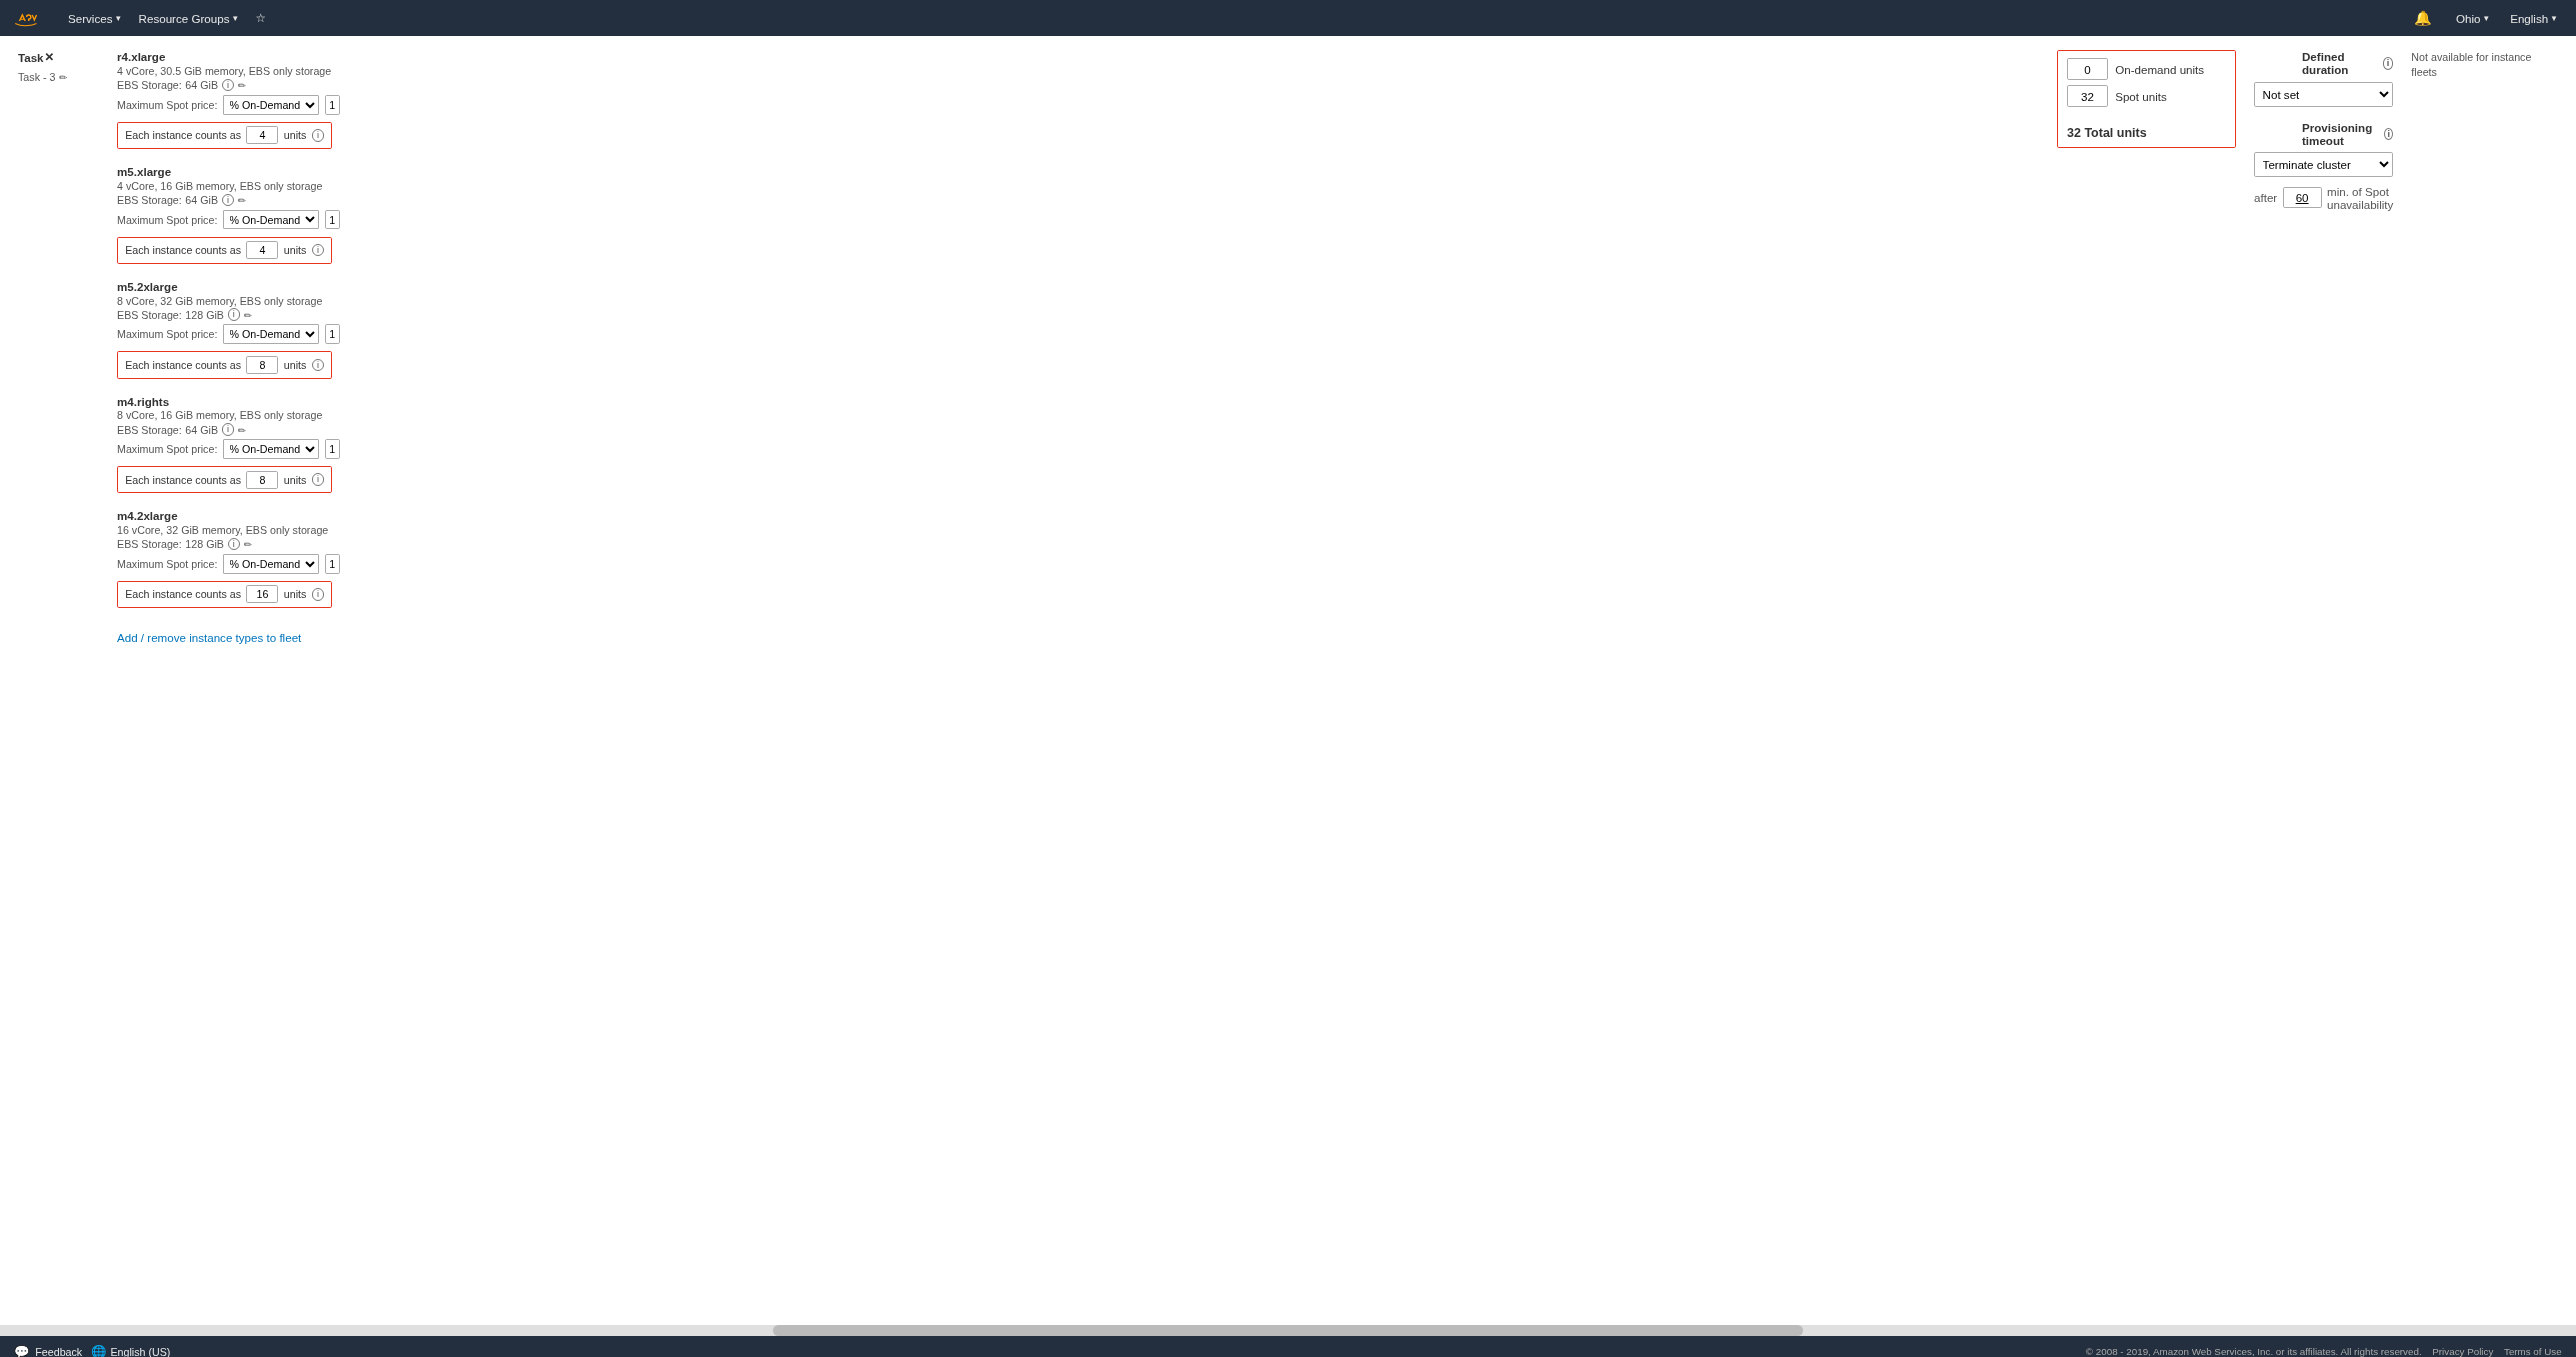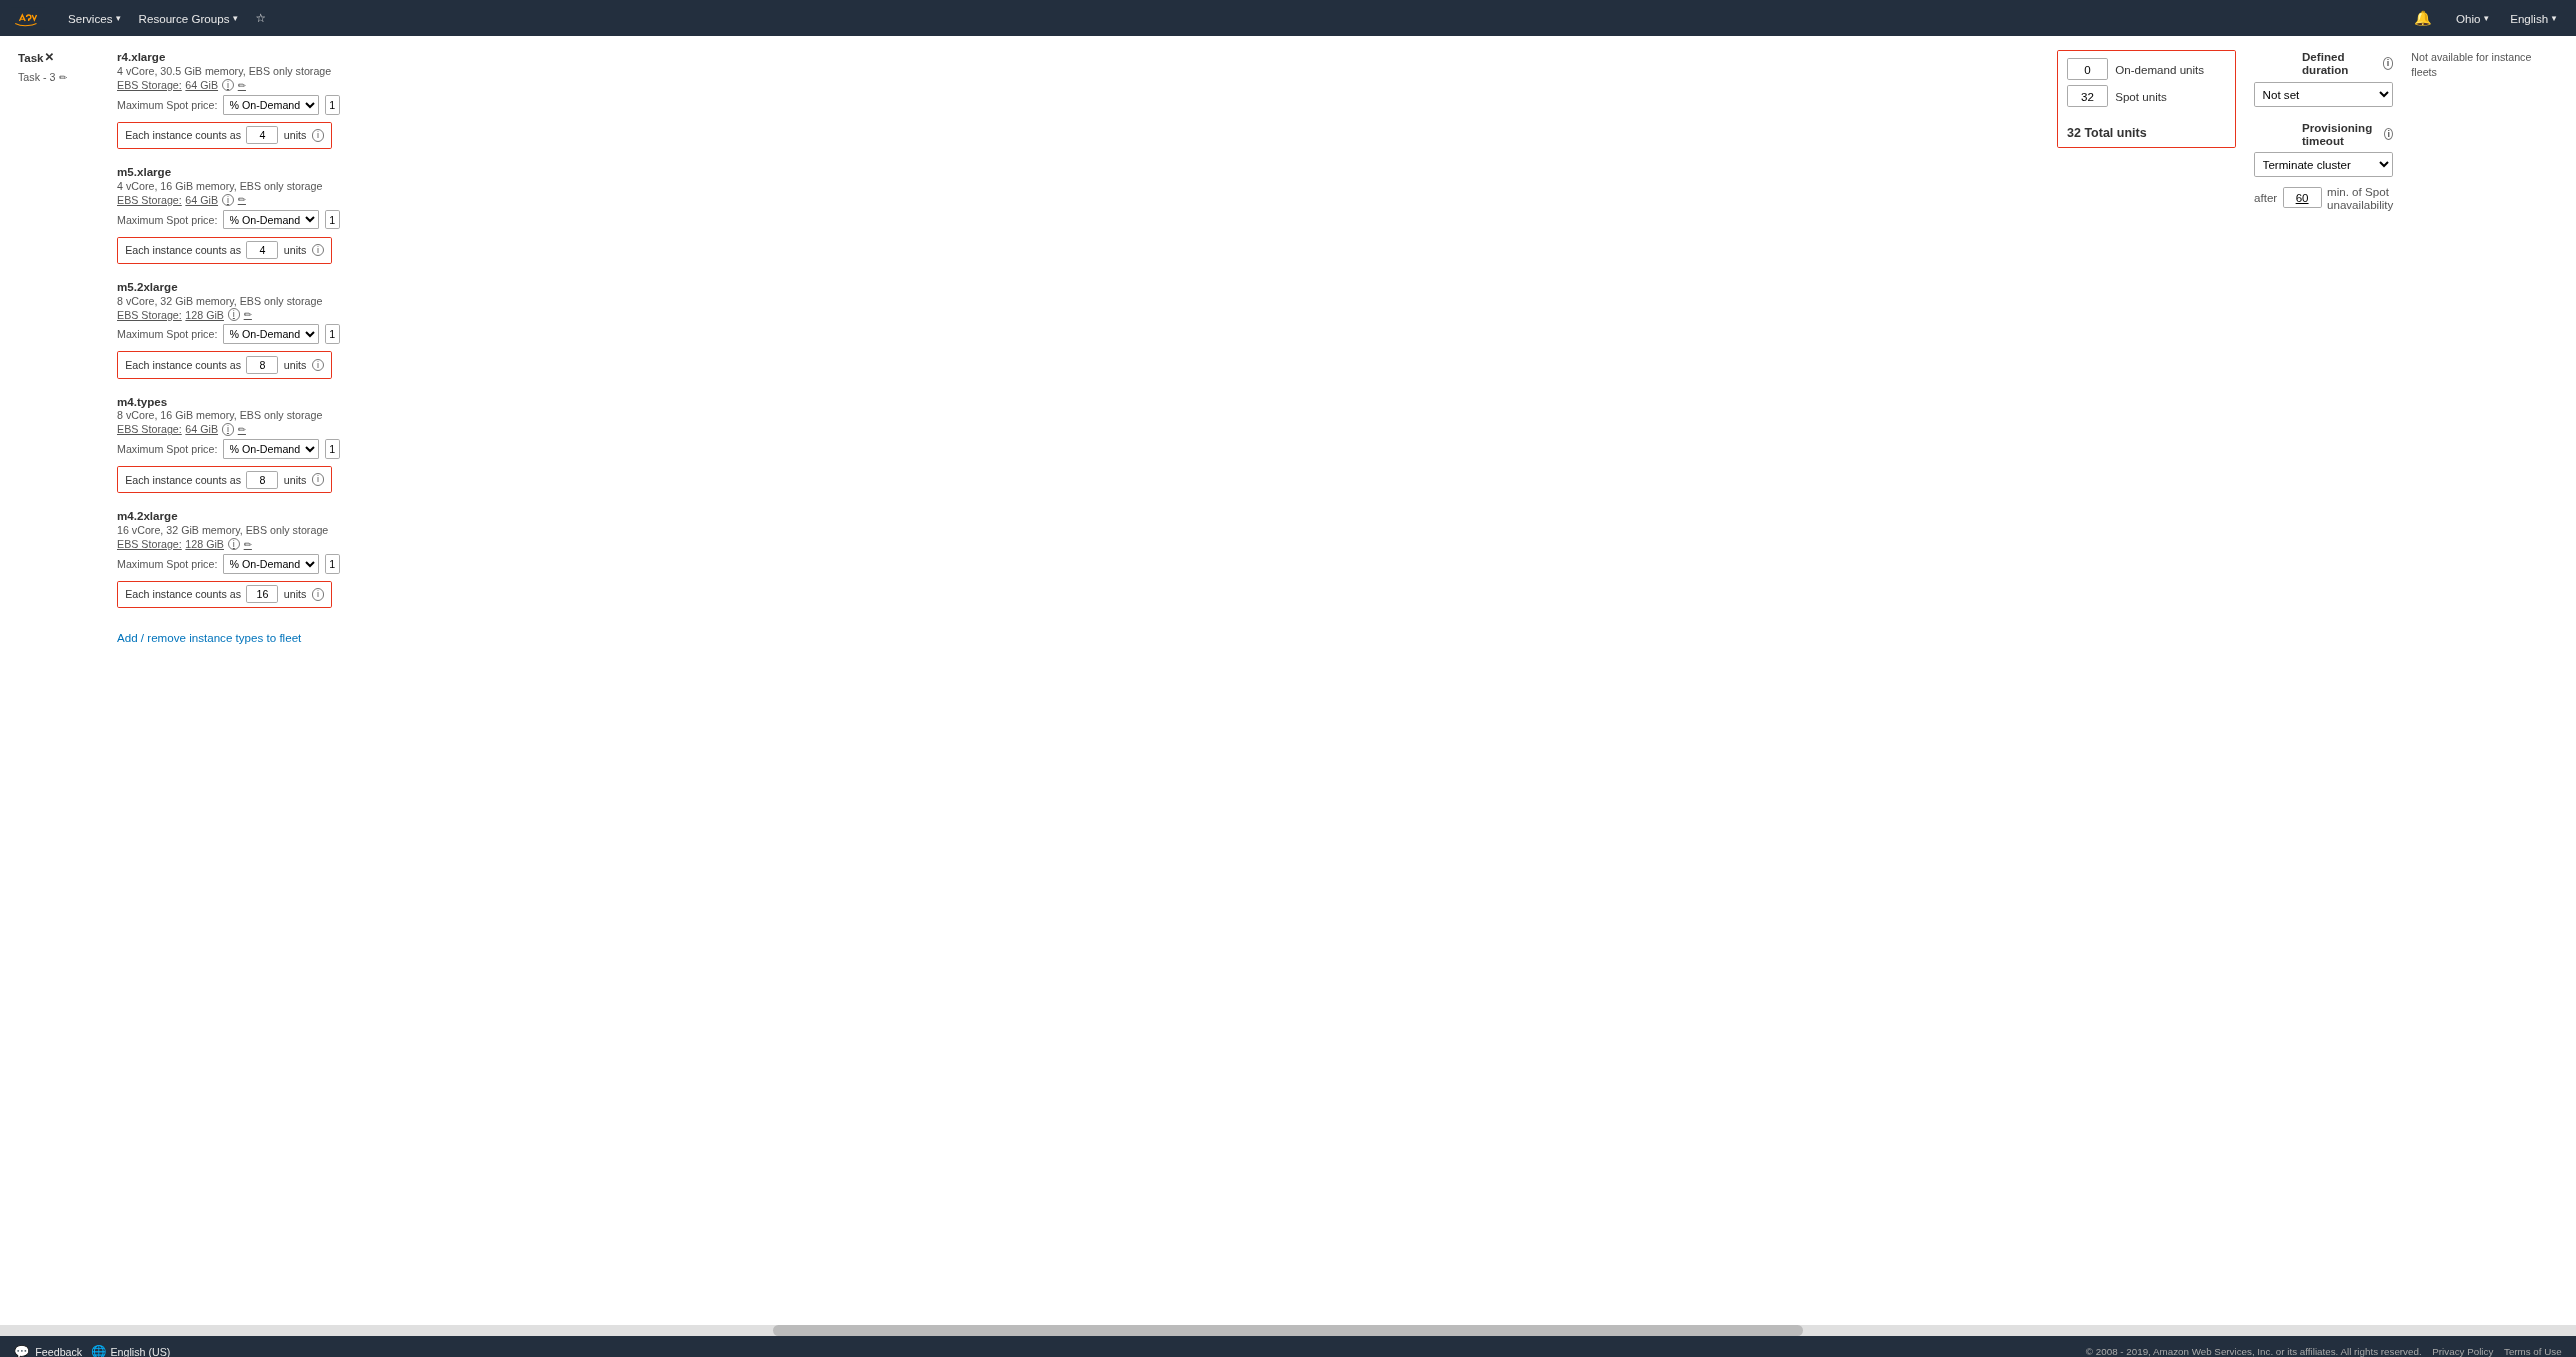--- a/index.html
+++ b/index.html
@@ -93,24 +93,23 @@
     }
     .instance-desc {
       font-size: 10.7px;
       color: #555;
       margin-bottom: 1.8px;
     }
     .instance-storage {
       font-size: 10.7px;
       color: #555;
       display: flex;
-      align-items: center;
+      align-items: flex-end;
       gap: 3.6px;
       margin-bottom: 3.6px;
-      text-decoration: underline;
     }
     .info-icon {
       display: inline-block;
       width: 12.5px;
       height: 12.5px;
       border: 0.9px solid #777;
       border-radius: 50%;
       text-align: center;
       line-height: 10.7px;
       font-size: 9px;
@@ -451,21 +450,21 @@
       <input type="text" class="spot-input" value="100" style="">
     </div>
     <div class="units-row">
       <span>Each instance counts as</span>
       <input type="text" class="units-input" value="8" style="">
       <span>units</span>
       <span class="info-icon">i</span>
     </div>
   </div>
         <div class="instance-block">
-    <div class="instance-name">m4.types</div>
+    <div class="instance-name">m4.rights</div>
     <div class="instance-desc">8 vCore, 16 GiB memory, EBS only storage</div>
     <div class="instance-storage">
       <span>EBS Storage:</span>
       <span>64 GiB</span>
       <span class="info-icon">i</span>
       <span style="cursor:pointer;font-size:9.8px;">✏</span>
     </div>
     <div class="max-spot-row">
       <span>Maximum Spot price:</span>
       <select class="spot-select">

